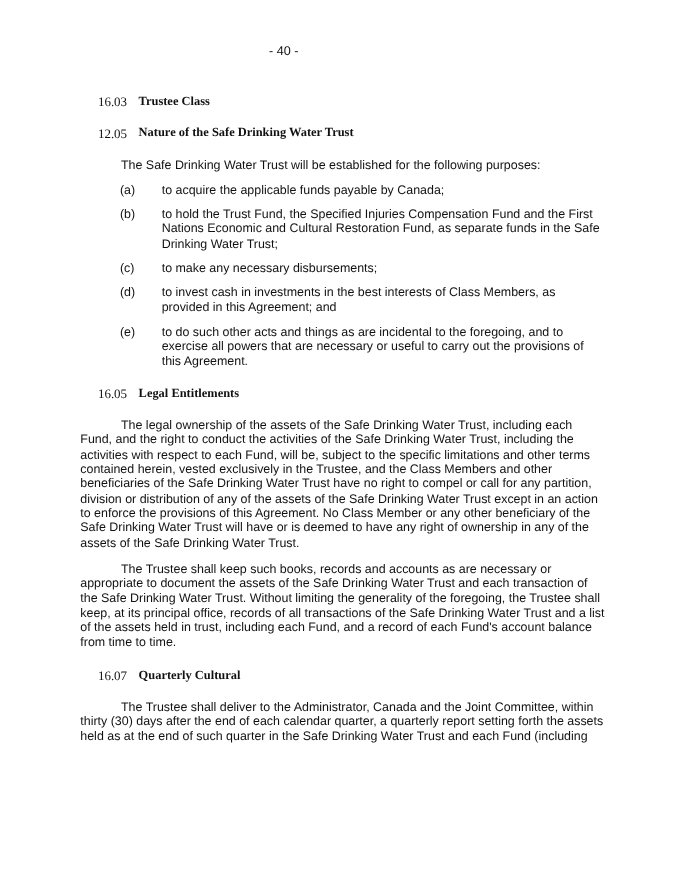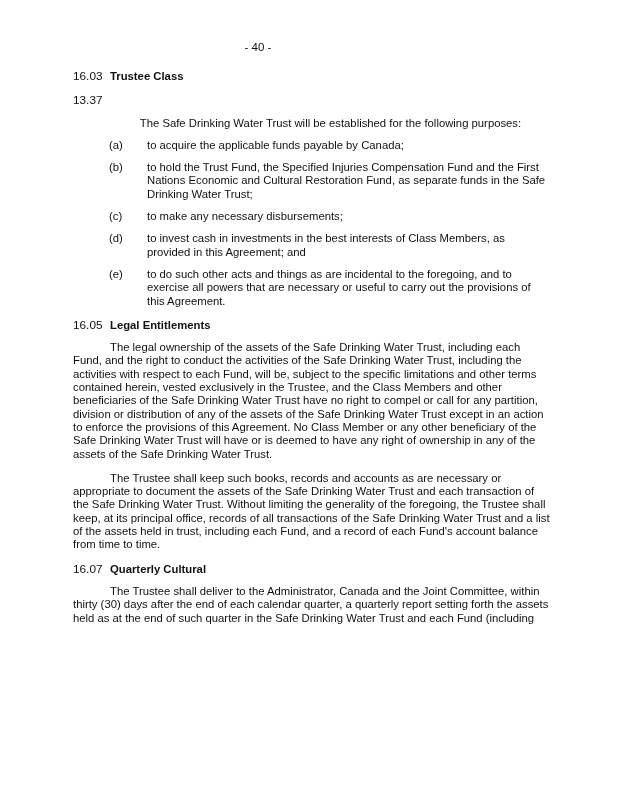--- a/index.html
+++ b/index.html
@@ -2,25 +2,25 @@
 <html><head>
 <meta charset="utf-8">
 <style>
   html, body { margin: 0; padding: 0; background: #ffffff; }
   body {
     width: 624px; height: 807px; position: relative; overflow: hidden;
     font-family: "Liberation Sans", sans-serif; color: #111; font-size: 11.3px;
   }
   .page-num { position: absolute; top: 41px; left: 0; width: 516px; text-align: center; font-size: 11.5px; }
   .content { position: absolute; left: 73px; top: 70px; width: 478px; line-height: 13.3px; }
-  .heading { display: flex; margin: 0; font-size: 11.8px; }
+  .heading { display: flex; margin: 16px; font-size: 11.8px; font-family: Liberation Serif, serif; }
   .heading .num { width: 37px; flex: none; }
   .heading .title { font-weight: bold; font-size: 11.3px; }
   .para { margin: 9px 0 0 0; text-indent: 37px; }
-  .intro { margin: 9px 0 0 37px; text-align: center; }
+  .intro { margin: 9px 0 0 37px; }
   .clause { display: flex; margin: 9px 0 0 0; }
   .clause .letter { width: 38px; margin-left: 36px; flex: none; }
   .clause .text { flex: 1; }
   .sec { margin-top: 11px; }
   .sec:first-child { margin-top: 0; }
 </style>
 </head>
 <body>
 
 <div class="page-num">- 40 -</div>
@@ -29,21 +29,22 @@
 
   <div class="sec">
     <div class="heading">
       <span class="num">16.03</span>
       <span class="title">Trustee Class</span>
     </div>
   </div>
 
   <div class="sec">
     <div class="heading">
-      <span class="num">13.37</span>
+      <span class="num">12.05</span>
+      <span class="title">Nature of the Safe Drinking Water Trust</span>
     </div>
     <p class="intro">The Safe Drinking Water Trust will be established for the following purposes:</p>
     <div class="clause">
       <span class="letter">(a)</span>
       <span class="text">to acquire the applicable funds payable by Canada;</span>
     </div>
     <div class="clause">
       <span class="letter">(b)</span>
       <span class="text">to hold the Trust Fund, the Specified Injuries Compensation Fund and the First Nations Economic and Cultural Restoration Fund, as separate funds in the Safe Drinking Water Trust;</span>
     </div>

